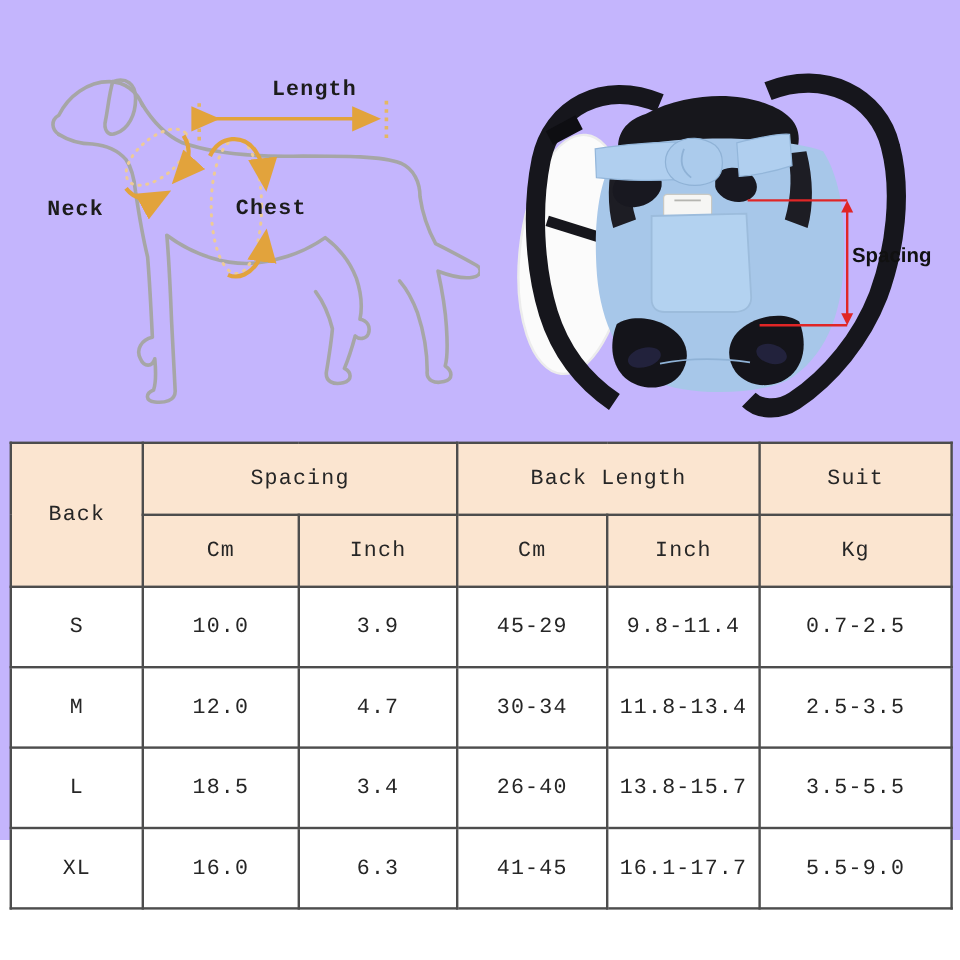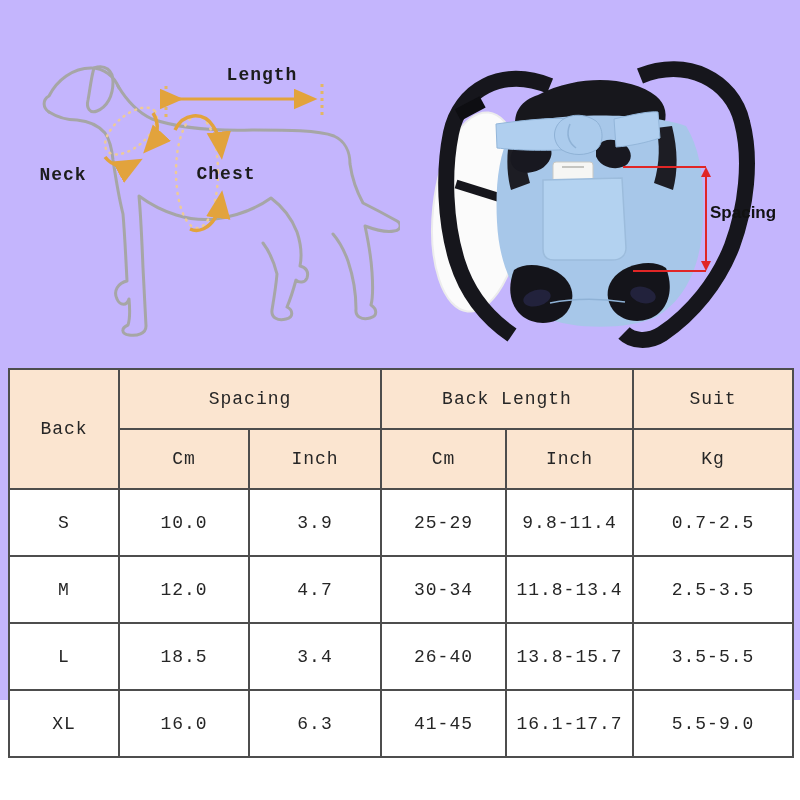--- a/index.html
+++ b/index.html
@@ -160,21 +160,21 @@
           <td class="hdr">Cm</td>
           <td class="hdr">Inch</td>
           <td class="hdr">Cm</td>
           <td class="hdr">Inch</td>
           <td class="hdr">Kg</td>
         </tr>
         <tr class="drow">
           <td>S</td>
           <td>10.0</td>
           <td>3.9</td>
-          <td>25-29</td>
+          <td>45-29</td>
           <td>9.8-11.4</td>
           <td>0.7-2.5</td>
         </tr>
         <tr class="drow">
           <td>M</td>
           <td>12.0</td>
           <td>4.7</td>
           <td>30-34</td>
           <td>11.8-13.4</td>
           <td>2.5-3.5</td>

